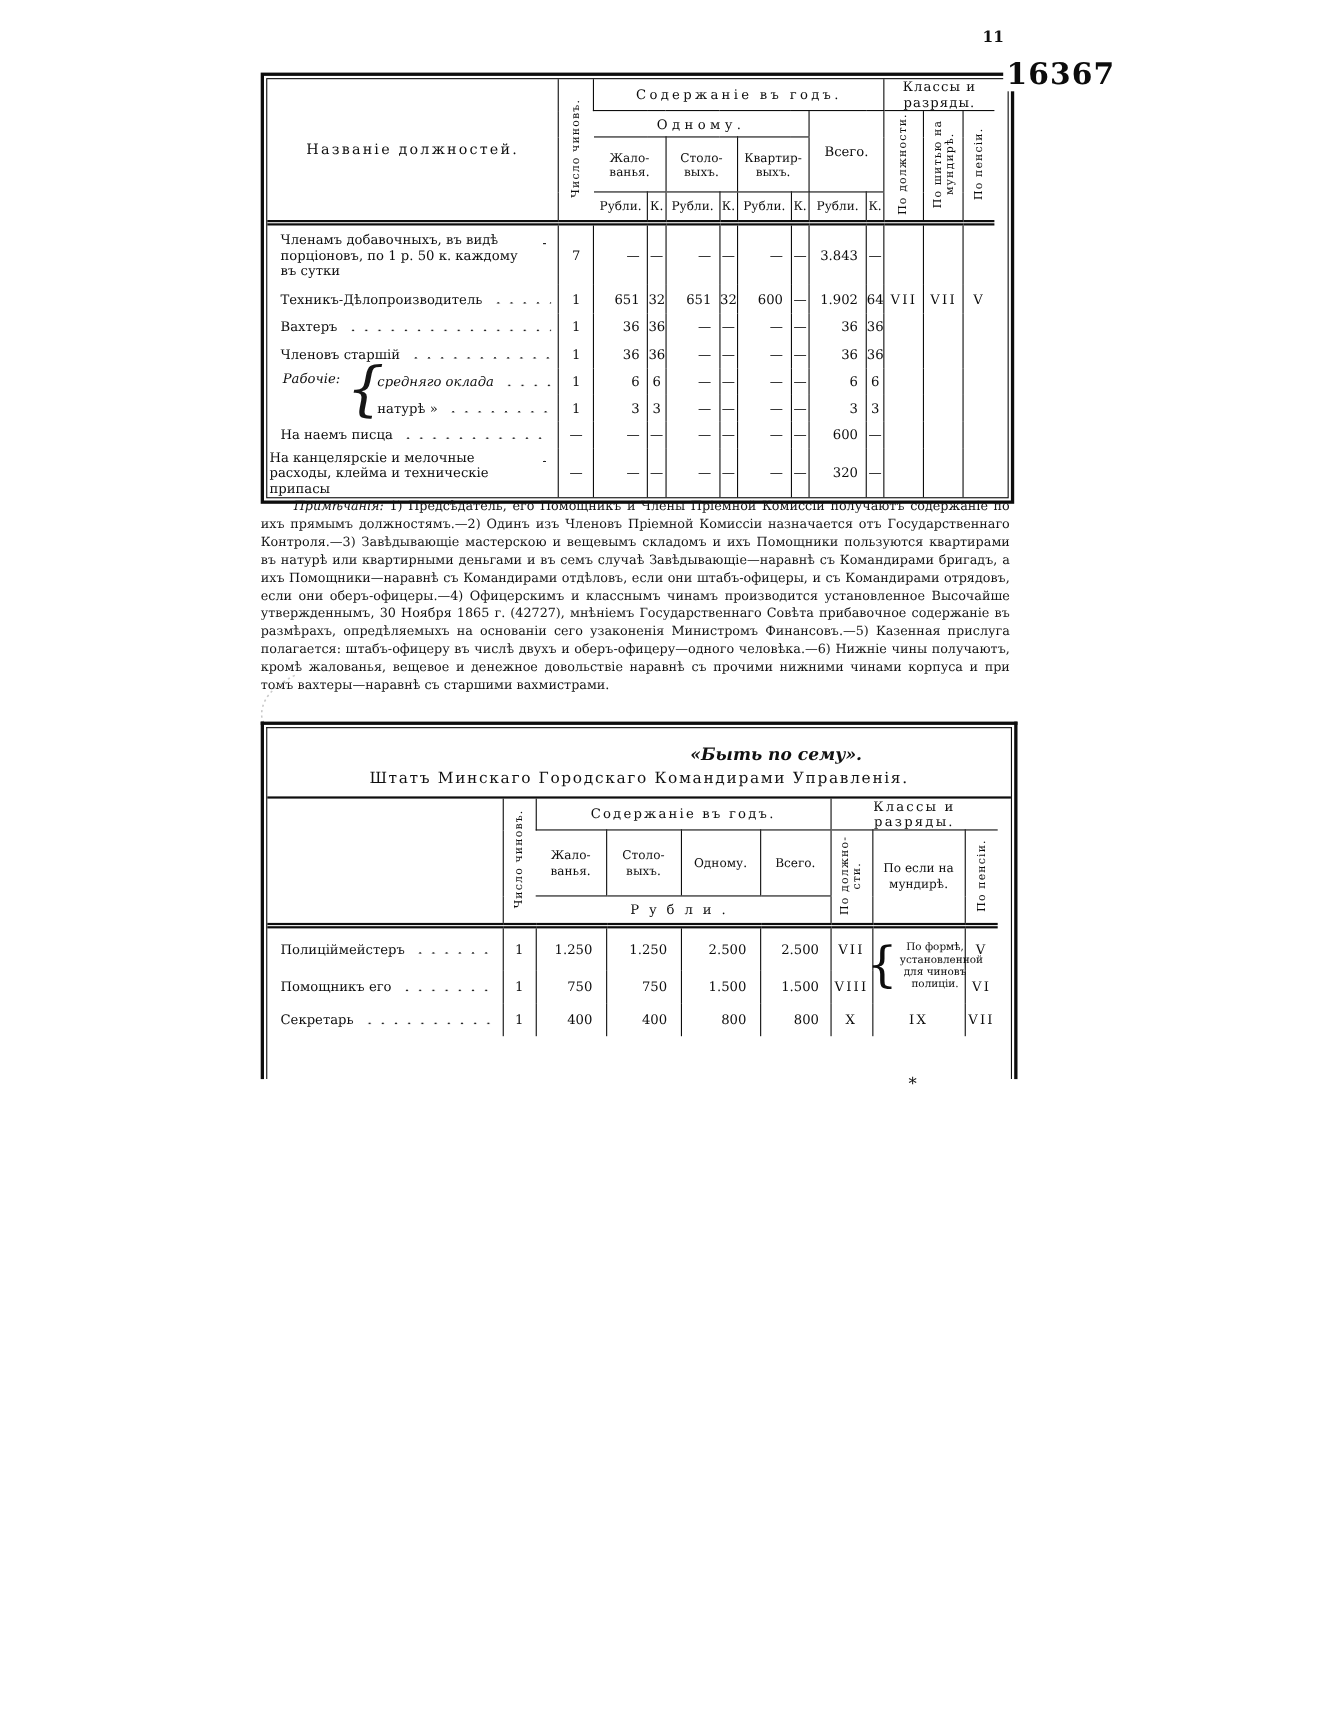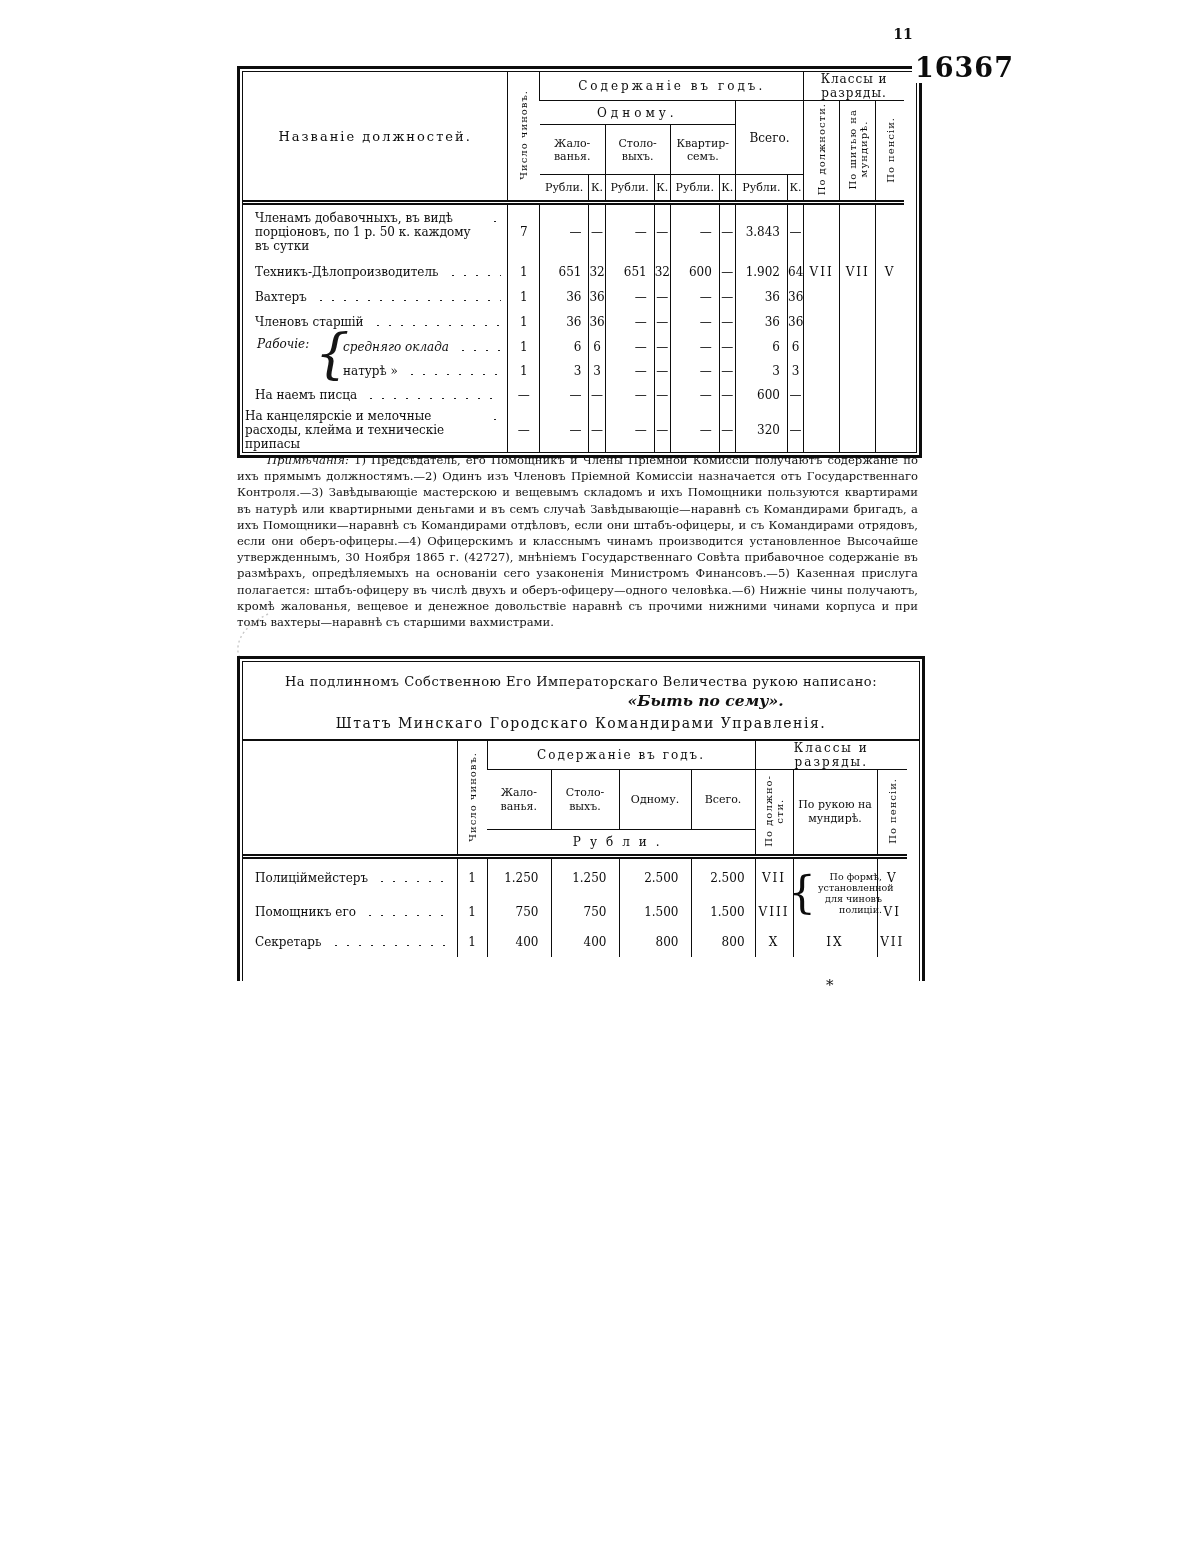--- a/index.html
+++ b/index.html
@@ -95,21 +95,21 @@
   .cap3 { text-align:center; font-size:14px; letter-spacing:1.5px; margin-top:5px; }
 
   .t2 { width:664px; }
   .t2 .band { text-align:center; font-size:12px; letter-spacing:2px; border-bottom:1px solid #0d0d0d; }
   .t2 .colh { text-align:center; font-size:11px; line-height:14px; border-bottom:1px solid #0d0d0d; }
   .t2 .emb-h { text-align:center; font-size:11px; line-height:14px; }
   .t2 .rubli { text-align:center; font-size:12px; letter-spacing:9px; border-bottom:0; }
   .uniform-cell { text-align:center; position:relative; }
   .uniform-flex { display:flex; align-items:center; justify-content:center; }
   .uniform-brace { font-size:44px; font-weight:200; margin-right:2px; }
-  .uniform-note { font-size:9.5px; line-height:11px; width:64px; text-align:right; }
+  .uniform-note { font-size:9.5px; line-height:11px; width:64px; text-align:center; }
 
   .footnote-star { position:absolute; left:826px; top:976px; font-size:15px; }
 
   .pencil { position:absolute; left:230px; top:612px; }
 </style>
 </head>
 <body>
 
 <div class="sheet">
 
@@ -148,21 +148,21 @@
             <td class="rot" rowspan="3"><span>По шитью на
 мундирѣ.</span></td>
             <td class="rot" rowspan="3"><span>По пенсіи.</span></td>
           </tr>
           <tr style="height:50px">
             <td class="colh pre" colspan="2">Жало-
 ванья.</td>
             <td class="colh pre" colspan="2">Столо-
 выхъ.</td>
             <td class="colh pre" colspan="2">Квартир-
-семъ.</td>
+выхъ.</td>
           </tr>
           <tr style="height:28px" class="subhead">
             <td class="colh">Рубли.</td>
             <td class="colh">К.</td>
             <td class="colh">Рубли.</td>
             <td class="colh">К.</td>
             <td class="colh">Рубли.</td>
             <td class="colh">К.</td>
             <td class="colh">Рубли.</td>
             <td class="colh">К.</td>
@@ -344,21 +344,20 @@
 
   <div class="notes"><span class="notes-label">Примѣчанія:</span><span> 1) Предсѣдатель, его Помощникъ и Члены Пріемной Комиссіи получаютъ содержаніе по ихъ прямымъ должностямъ.—2) Одинъ изъ Членовъ Пріемной Комиссіи назначается отъ Государственнаго Контроля.—3) Завѣдывающіе мастерскою и вещевымъ складомъ и ихъ Помощники пользуются квартирами въ натурѣ или квартирными деньгами и въ семъ случаѣ Завѣдывающіе—наравнѣ съ Командирами бригадъ, а ихъ Помощники—наравнѣ съ Командирами отдѣловъ, если они штабъ-офицеры, и съ Командирами отрядовъ, если они оберъ-офицеры.—4) Офицерскимъ и класснымъ чинамъ производится установленное Высочайше утвержденнымъ, 30 Ноября 1865 г. (42727), мнѣніемъ Государственнаго Совѣта прибавочное содержаніе въ размѣрахъ, опредѣляемыхъ на основаніи сего узаконенія Министромъ Финансовъ.—5) Казенная прислуга полагается: штабъ-офицеру въ числѣ двухъ и оберъ-офицеру—одного человѣка.—6) Нижніе чины получаютъ, кромѣ жалованья, вещевое и денежное довольствіе наравнѣ съ прочими нижними чинами корпуса и при томъ вахтеры—наравнѣ съ старшими вахмистрами.</span></div>
 
   <svg class="pencil" width="70" height="56" viewBox="0 0 70 56">
     <path d="M38 2 Q 6 18 8 40 q 1 8 10 10" stroke="#c8c8c8" stroke-width="1.4" fill="none" stroke-dasharray="2 3"></path>
   </svg>
 
   <div class="frame frame2" style="left:237px; top:656px; width:678px; height:320px;">
     <div class="frame-inner" style="height:100%">
       <div class="caption">
-        <div class="cap1">На подлинномъ Собственною Его Императорскаго Величества рукою написано:</div>
         <div class="cap2">«Быть по сему».</div>
         <div class="cap3">Штатъ Минскаго Городскаго Командирами Управленія.</div>
       </div>
       <table class="t2">
         <colgroup>
           <col style="width:214px">
             <col style="width:30px">
           <col style="width:64px">
             <col style="width:68px">
             <col style="width:72px">
@@ -376,21 +375,21 @@
           </tr>
           <tr style="height:60px">
             <td class="colh pre">Жало-
 ванья.</td>
             <td class="colh pre">Столо-
 выхъ.</td>
             <td class="colh">Одному.</td>
             <td class="colh">Всего.</td>
             <td class="rot" rowspan="2"><span>По должно-
 сти.</span></td>
-            <td class="emb-h pre" rowspan="2">По рукою на
+            <td class="emb-h pre" rowspan="2">По если на
 мундирѣ.</td>
             <td class="rot" rowspan="2"><span>По пенсіи.</span></td>
           </tr>
           <tr style="height:27px">
             <td class="rubli" colspan="4">Рубли.</td>
           </tr>
 
           <tr class="first-body" style="height:40px">
             <td class="lbl">
                 <div class="cellflex">

